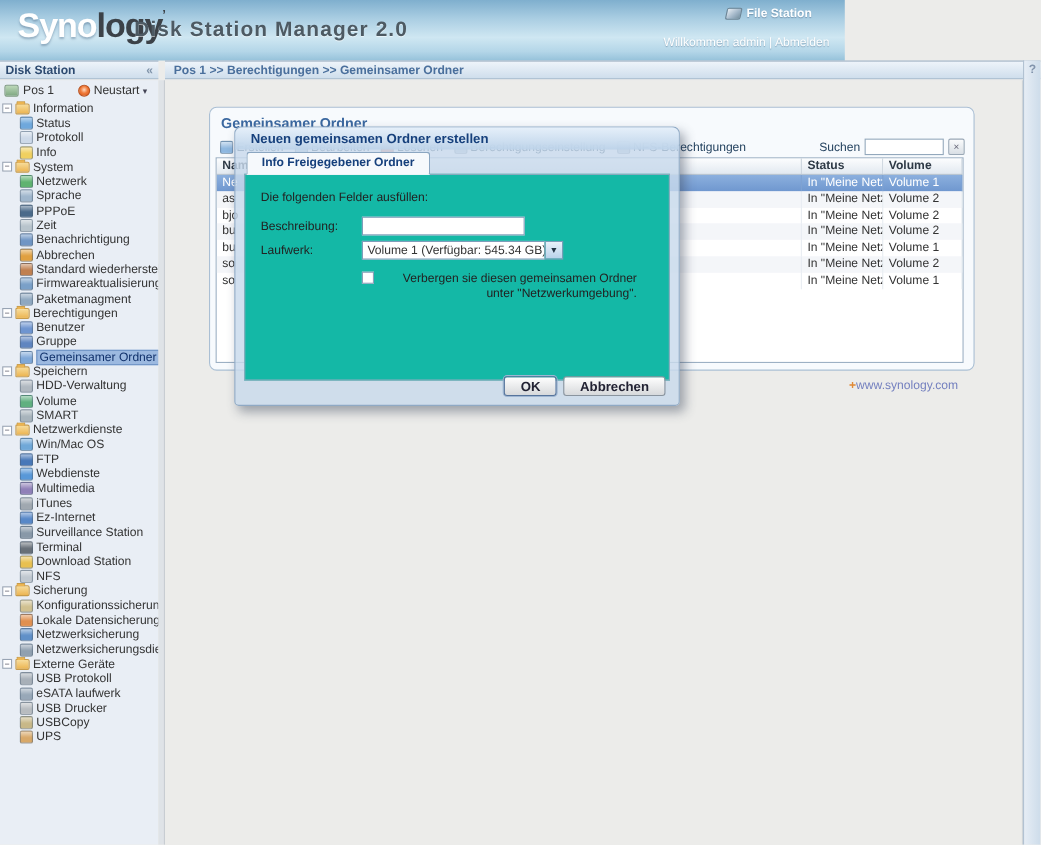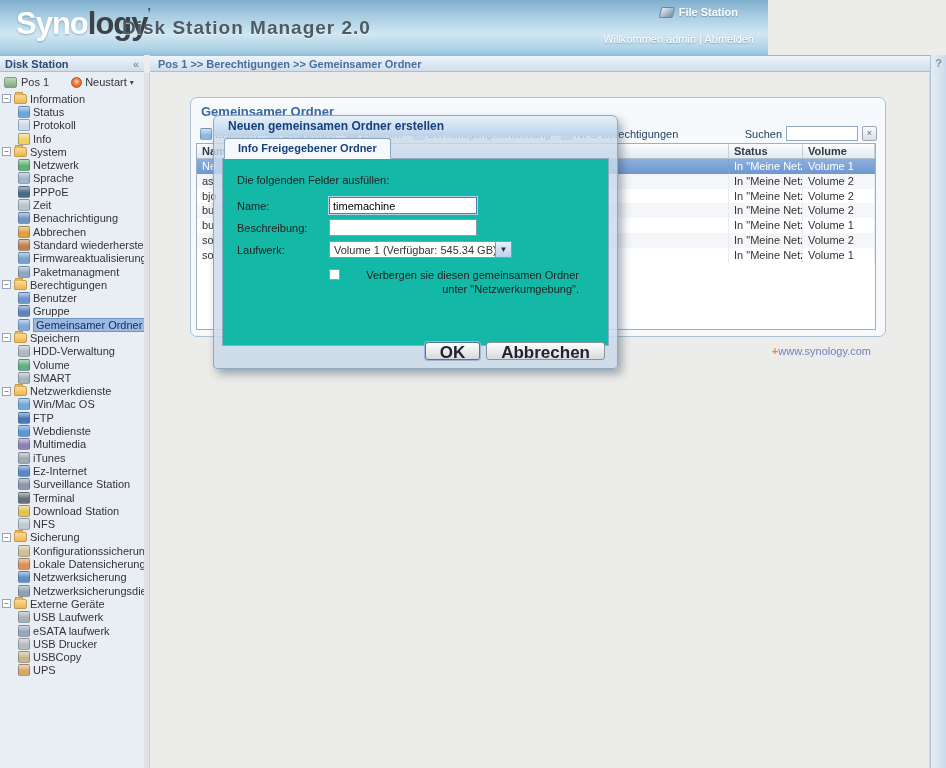--- a/index.html
+++ b/index.html
@@ -106,21 +106,21 @@
   .tinput.focus { border:1px solid #4d7dbd; box-shadow:0 0 0 1px #b9d0ea; }
   .combo { display:flex; }
   .combo-text { width:166px; height:17px; border:1px solid #7f9db9; border-right:none; background:#fff;
     line-height:16px; padding:0 4px; overflow:hidden; white-space:nowrap; }
   .combo-arrow { width:17px; height:17px; background:linear-gradient(#e8f1fa,#b9d2ea); border:1px solid #7f9db9;
     text-align:center; font-size:8px; line-height:16px; color:#234; cursor:pointer; }
   .chk-row { display:flex; gap:5px; margin:10px 0 0 106px; width:250px; align-items:flex-start; }
   .chkbox { width:11px; height:11px; border:1px solid #8aa0b8; background:#fff; flex:0 0 auto; margin-top:1px; cursor:pointer; }
   .chk-lbl { color:#222; line-height:14px;text-align:right; }
   .dlg-btns { position:absolute; right:12px; bottom:8px; display:flex; gap:6px; }
-  .btn { height:18px; padding:0 14px; font-size:17px; font-weight:bold; color:#223;
+  .btn { height:18px; padding:0 14px; font-size:12px; font-weight:bold; color:#223;
     background:linear-gradient(#fefefe,#d7d9db); border:1px solid #8a949e; border-radius:3px; cursor:pointer; }
   .btn.default { border:1px solid #56749c; box-shadow:0 0 0 1px #9fb6d2; }
 </style>
 </head>
 <body>
 
 <div class="banner">
   <div class="logo"><span class="syno">Syno</span><span class="logy">logy</span><span class="tm">’</span></div>
   <div class="app-title">Disk Station Manager 2.0</div>
   <div class="fs-link">
@@ -310,21 +310,21 @@
         <span class="item-ic" style="background-color: rgb(144, 160, 176);"></span>
         <span class="lbl">Netzwerksicherungsdienst</span>
       </div>
       <div class="trow cat">
         <span class="expander">−</span>
         <span class="folder-ic"></span>
         <span class="lbl">Externe Geräte</span>
       </div>
       <div class="trow child">
         <span class="item-ic" style="background-color: rgb(168, 176, 184);"></span>
-        <span class="lbl">USB Laufwerk</span>
+        <span class="lbl">USB Protokoll</span>
       </div>
       <div class="trow child">
         <span class="item-ic" style="background-color: rgb(152, 168, 184);"></span>
         <span class="lbl">eSATA laufwerk</span>
       </div>
       <div class="trow child">
         <span class="item-ic" style="background-color: rgb(184, 188, 192);"></span>
         <span class="lbl">USB Drucker</span>
       </div>
       <div class="trow child">
@@ -426,24 +426,20 @@
 </div>
 
 <div class="dialog">
   <div class="dlg-title">Neuen gemeinsamen Ordner erstellen</div>
   <div class="dlg-tabs">
     <span class="dlg-tab">Info Freigegebener Ordner</span>
   </div>
   <div class="dlg-body">
     <div class="dlg-instr">Die folgenden Felder ausfüllen:</div>
     <div class="frow">
-      <span class="flabel">Name:</span>
-      <input class="tinput focus" value="timemachine" style="">
-    </div>
-    <div class="frow">
       <span class="flabel">Beschreibung:</span>
       <input class="tinput" value="" style="">
     </div>
     <div class="frow">
       <span class="flabel">Laufwerk:</span>
       <span class="combo">
         <span class="combo-text">Volume 1 (Verfügbar: 545.34 GB)</span>
         <span class="combo-arrow">▼</span>
       </span>
     </div>

